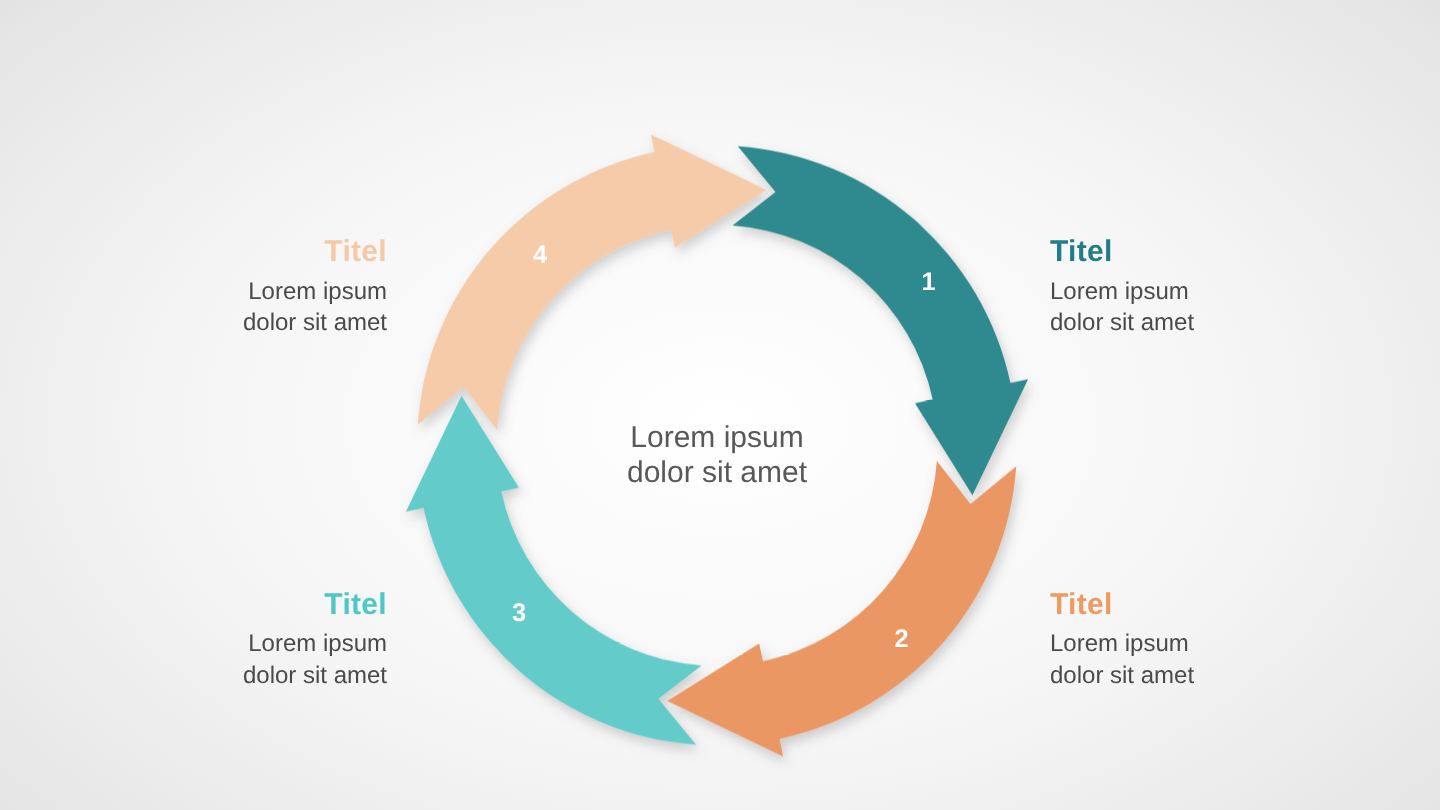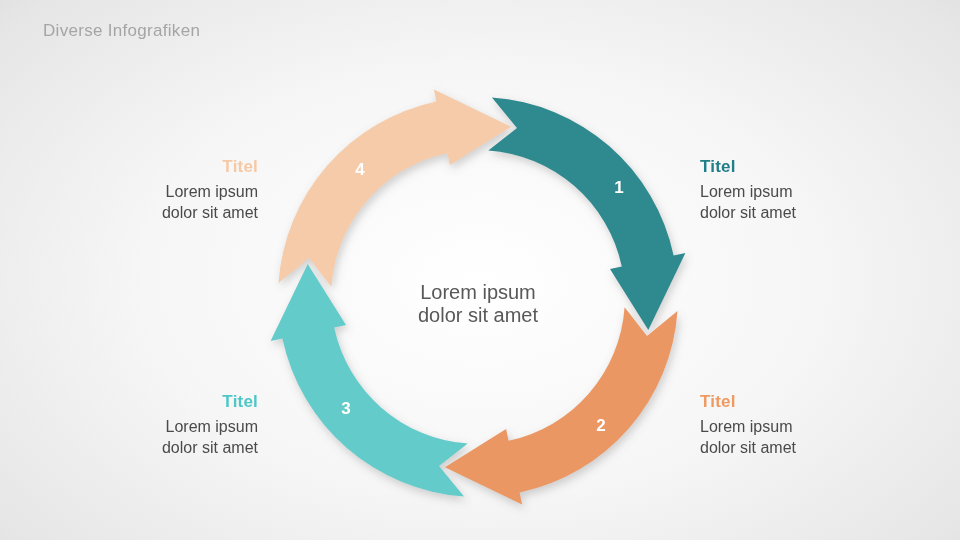--- a/index.html
+++ b/index.html
@@ -29,32 +29,31 @@
   .center-label{
     position:absolute;left:338px;top:281px;width:280px;
     text-align:center;font-size:20px;line-height:23px;color:#585858;
   }
   .step-label{position:absolute;width:190px;}
   .step-label.right{left:700px;text-align:left;}
   .step-label.left{right:702px;text-align:right;}
   .step-label.top{top:157px;}
   .step-label.bottom{top:392px;}
   .step-title{
-    font-size:17px;font-weight:bold;margin-bottom:4px;letter-spacing:0.2px;
+    font-size:20px;font-weight:bold;margin-bottom:4px;letter-spacing:0.2px;
   }
   .step-text{
     font-size:16px;line-height:21px;color:#4a4a4a;
   }
 </style>
 </head>
 <body>
 
 <div class="slide">
 
-  <div class="eyebrow">Diverse Infografiken</div>
 
   <svg class="diagram-svg" width="960" height="540" viewBox="0 0 960 540">
     <defs>
       <filter id="ds" x="-20%" y="-20%" width="140%" height="140%">
         <feDropShadow dx="2" dy="4" stdDeviation="4" flood-color="#6b6b6b" flood-opacity="0.3"></feDropShadow>
       </filter>
       <path id="arcArrow" d="M 491.9 97.5
                A 200 200 0 0 1 673.6 255.4
                L 685.4 252.9 L 648.3 330.1 L 610.0 268.9 L 621.8 266.4
                A 147 147 0 0 0 488.3 150.4

